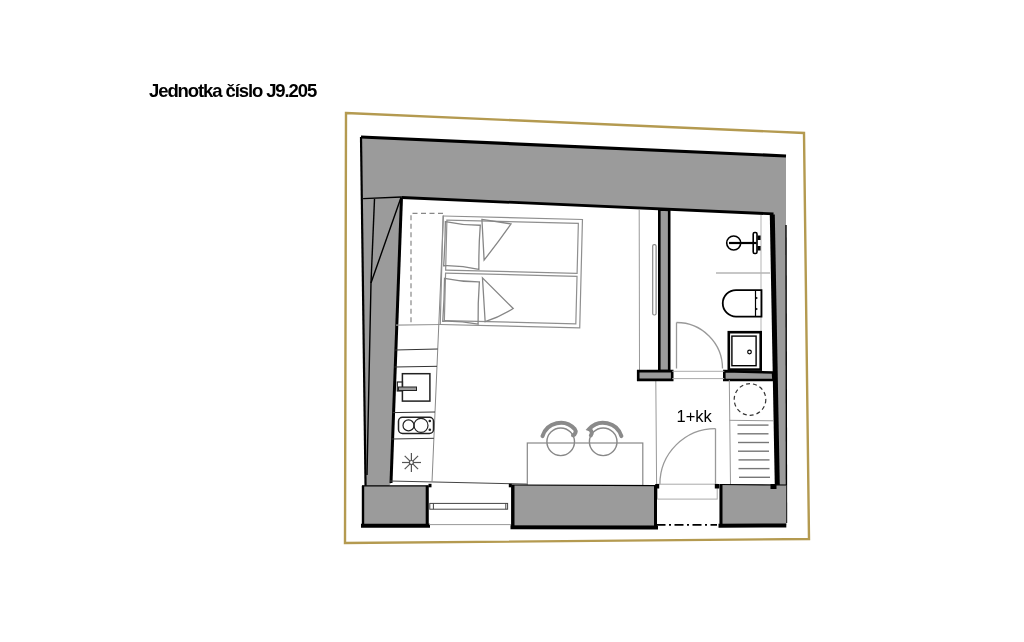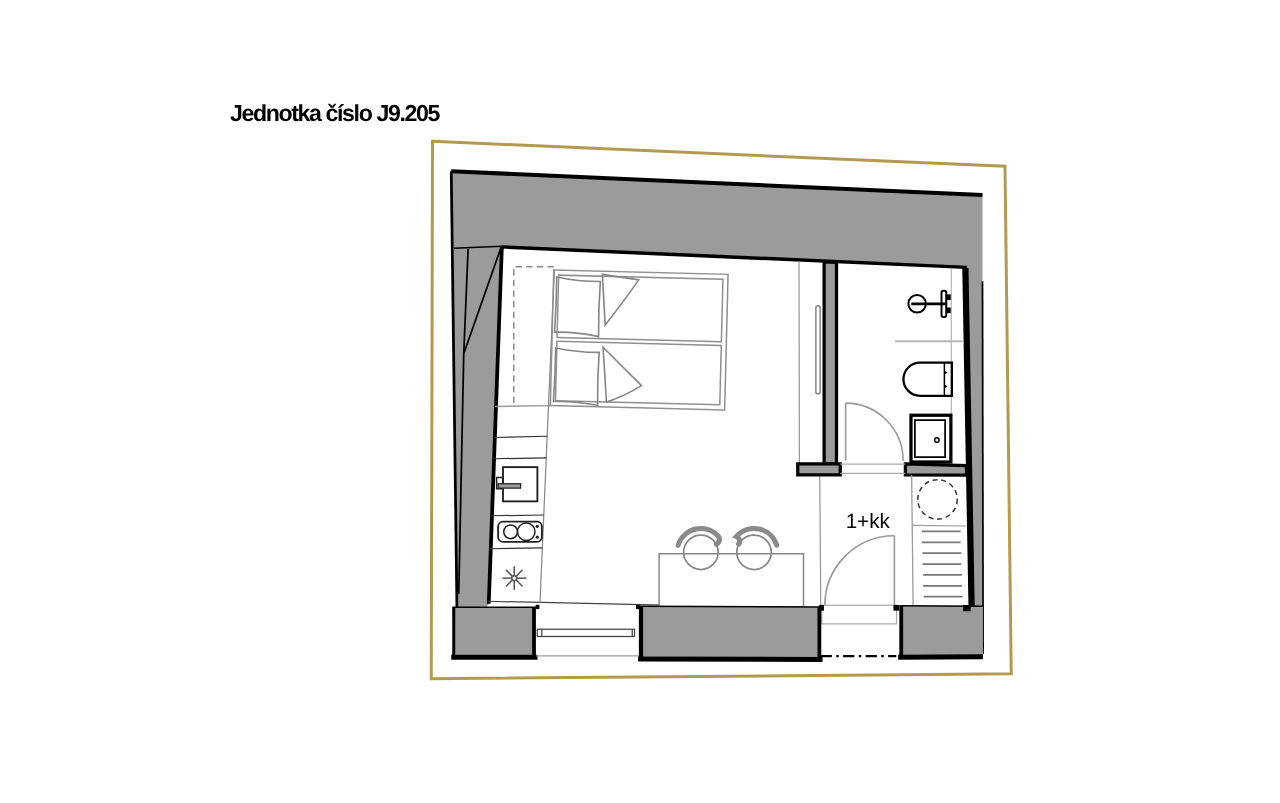--- a/index.html
+++ b/index.html
@@ -1,19 +1,19 @@
 <!DOCTYPE html>
 <html><head>
 <meta charset="utf-8">
 <style>
   html,body{margin:0;padding:0;background:#ffffff;}
   .page{position:relative;width:1024px;height:642px;background:#ffffff;overflow:hidden;
         font-family:"Liberation Sans", sans-serif;}
   .title{position:absolute;left:149px;top:84px;font-size:18.5px;font-weight:bold;color:#000;
-         letter-spacing:-1.1px;line-height:14px;white-space:nowrap;margin-left:35px;}
+         letter-spacing:-1.1px;line-height:14px;white-space:nowrap;}
 </style>
 </head>
 <body>
 <div class="page">
   <div class="title">Jednotka číslo J9.205</div>
   <svg width="1024" height="642" viewBox="0 0 1024 642" style="position:absolute;left:0;top:0;" fill="none" stroke-linecap="butt">
 
     <polygon points="346,113 804,133 809,539 345,543" stroke="#b49a50" stroke-width="2.4"></polygon>
 
     <path d="M361,137 L786,156 L786,523 L776,523 L771,214.5 L401.5,197.5 L391,483 L366,521 Z" fill="#9b9b9b"></path>

